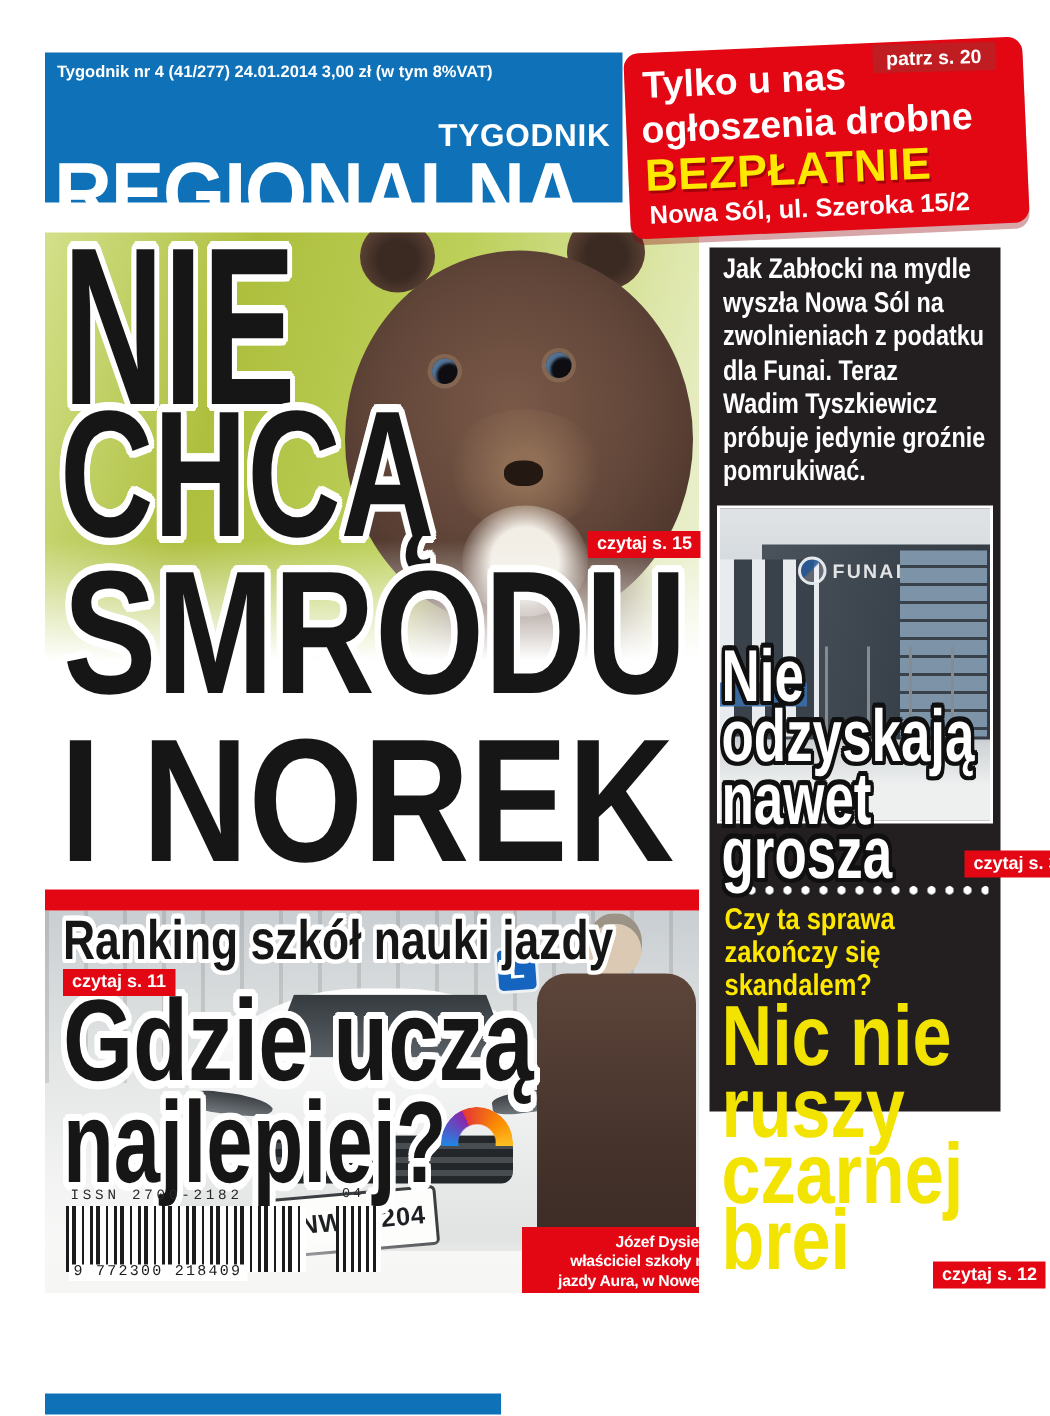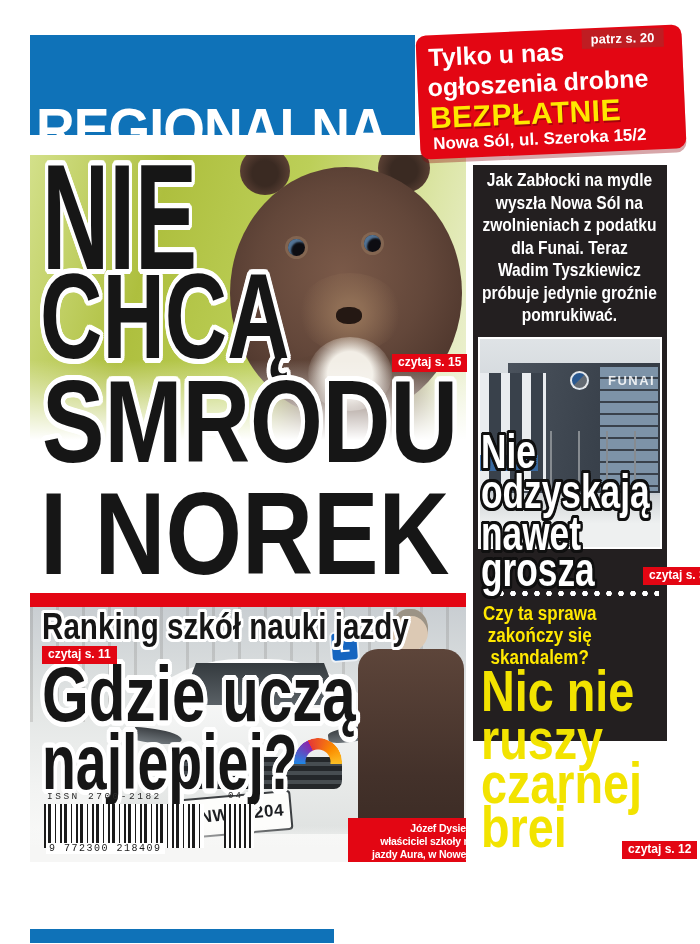--- a/index.html
+++ b/index.html
@@ -114,34 +114,34 @@
   .bars-main{left:44px;top:804px;width:160px;height:44px;z-index:25;
       background:repeating-linear-gradient(90deg,#1b1b1b 0 2px,#fff 2px 4px,#1b1b1b 4px 7px,#fff 7px 11px,#1b1b1b 11px 12px,#fff 12px 16px);}
   .bars-digits{left:46px;top:843px;font-size:10px;letter-spacing:1.5px;color:#1b1b1b;background:#fff;
       padding:0 3px;font-family:"Liberation Mono",monospace;z-index:26;}
   .bars-add{left:224px;top:804px;width:30px;height:44px;z-index:25;
       background:repeating-linear-gradient(90deg,#1b1b1b 0 2px,#fff 2px 5px,#1b1b1b 5px 7px,#fff 7px 10px);}
   .bars-code{left:228px;top:791px;font-size:9px;letter-spacing:2px;color:#2a2a2a;
       font-family:"Liberation Mono",monospace;z-index:25;}
 
   
-  .rcol{left:473px;top:165px;width:194px;height:576px;background:var(--blackbg);z-index:6;text-align:center;}
+  .rcol{left:473px;top:165px;width:194px;height:576px;background:var(--blackbg);z-index:6;}
   .intro{position:absolute;left:9px;top:4px;color:#fff;font-weight:bold;font-size:19px;
       line-height:22.5px;white-space:nowrap;transform:scaleX(.82);transform-origin:left top;}
   .funai-photo{position:absolute;left:5px;top:172px;width:180px;height:208px;border:2px solid #fff;
       overflow:hidden;background:linear-gradient(#dfe3e6 0%,#d4d9dd 22%,#c9cfd4 30%);}
   .bldg-dark{position:absolute;left:28px;top:24px;right:0;height:130px;
       background:linear-gradient(100deg,#4a525c,#39414b 60%,#333a43);}
   .bldg-white{position:absolute;left:0;top:34px;width:66px;height:118px;
       background:repeating-linear-gradient(90deg,#e9ecef 0 9px,#39414b 9px 21px);}
   .bldg-glass{position:absolute;right:2px;top:28px;width:58px;height:124px;
       background:repeating-linear-gradient(180deg,#7d93a8 0 10px,#39414b 10px 12px),
                  repeating-linear-gradient(90deg,rgba(57,65,75,.9) 0 2px,rgba(0,0,0,0) 2px 14px);}
-  .funai-logo{position:absolute;left:52px;top:32px;display:flex;align-items:center;gap:19px;
-      color:rgba(255,255,255,.85);font-weight:bold;font-size:13px;letter-spacing:1.5px;margin-left:38px;}
+  .funai-logo{position:absolute;left:52px;top:32px;display:flex;align-items:center;gap:4px;
+      color:rgba(255,255,255,.85);font-weight:bold;font-size:13px;letter-spacing:1.5px;}
   .funai-circle{width:15px;height:15px;border-radius:50%;border:2px solid rgba(255,255,255,.85);
       background:linear-gradient(135deg,rgba(40,90,150,.9) 45%,rgba(255,255,255,.2) 50%);}
   .fence{position:absolute;left:0;top:116px;width:58px;height:16px;background:#3a6ea8;opacity:.9;}
   .bldg-snow{position:absolute;left:0;bottom:0;width:100%;height:52px;
       background:linear-gradient(#cfd3d5,#eef0f0 55%);}
   .post{position:absolute;width:2px;background:#868b90;top:92px;height:70px;}
   .dots{position:absolute;left:10px;top:425px;width:176px;height:7px;
       background-image:radial-gradient(circle,#fff 2.6px,rgba(0,0,0,0) 2.9px);
       background-size:12px 7px;background-repeat:repeat-x;}
   .question{position:absolute;left:10px;top:437px;color:var(--yellow);font-weight:bold;
@@ -150,21 +150,23 @@
 
   .big-yellow{color:var(--bigyellow);}
 </style>
 </head>
 <body>
 
 <div class="page">
 
   <div class="abs masthead">
     <div class="abs issue">
-    </div>
+      <div>Tygodnik nr 4 (41/277) 24.01.2014  3,00 zł (w tym 8%VAT)</div>
+    </div>
+    <div class="abs brand-small">TYGODNIK</div>
     <div class="abs brand-large">REGIONALNA</div>
   </div>
 
   <div class="abs promo">
     <div class="promo-badge">patrz s. 20</div>
     <div class="promo-l1">Tylko u nas</div>
     <div class="promo-l2">ogłoszenia drobne</div>
     <div class="promo-l3">BEZPŁATNIE</div>
     <div class="promo-l4">Nowa Sól, ul. Szeroka 15/2</div>
   </div>

